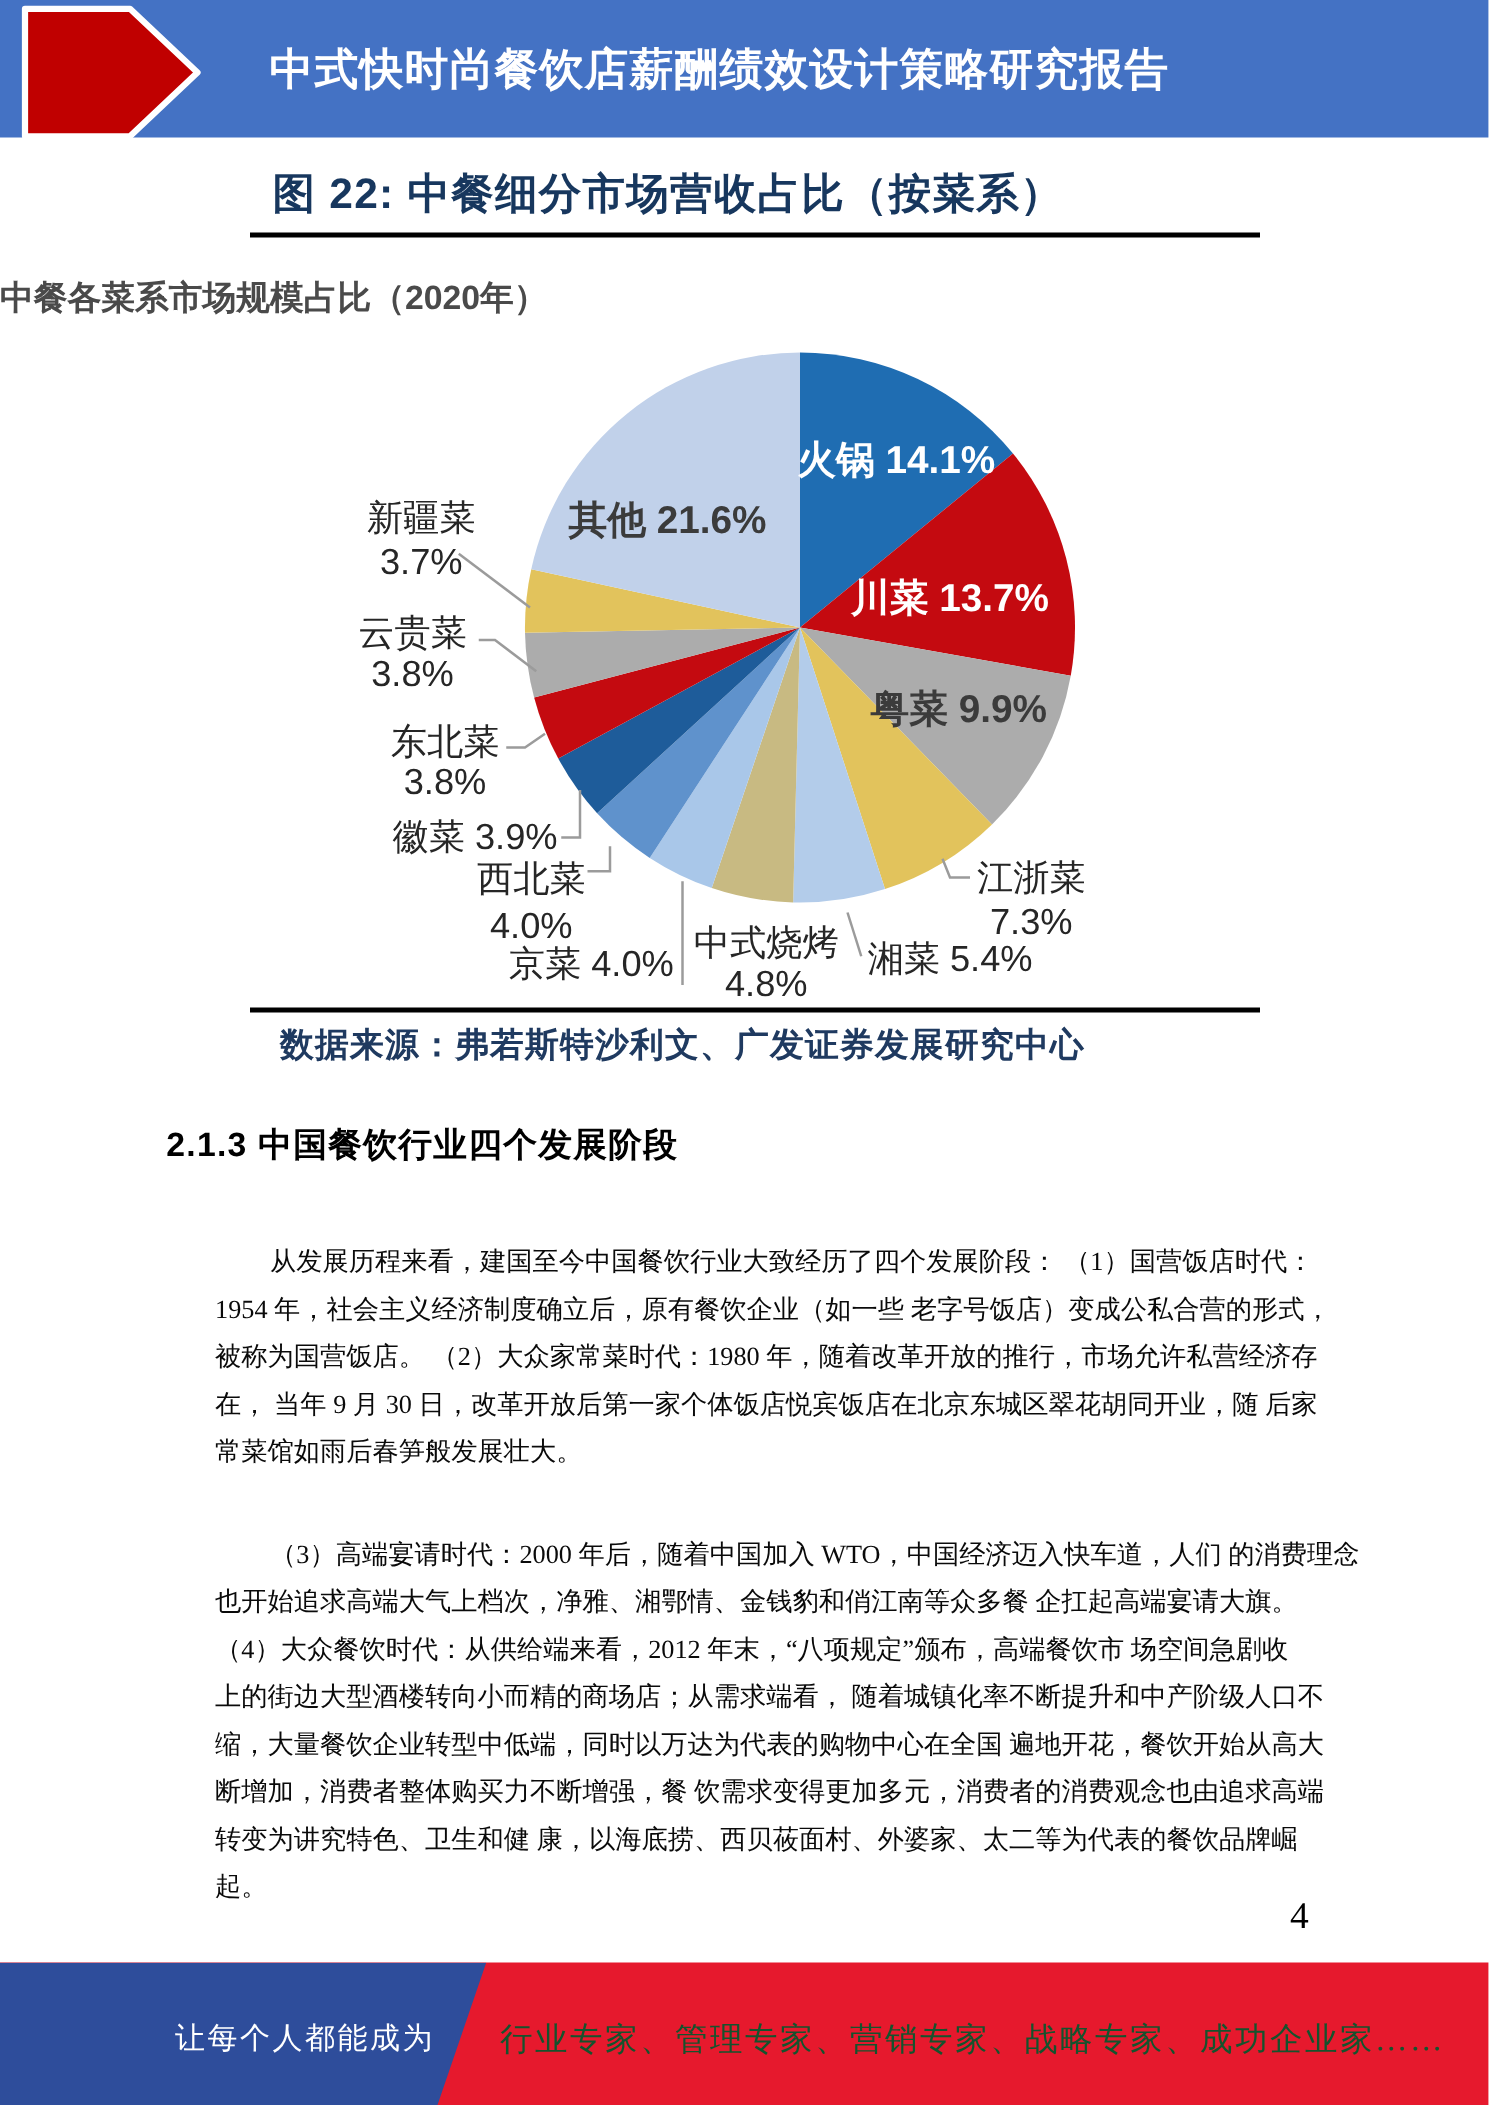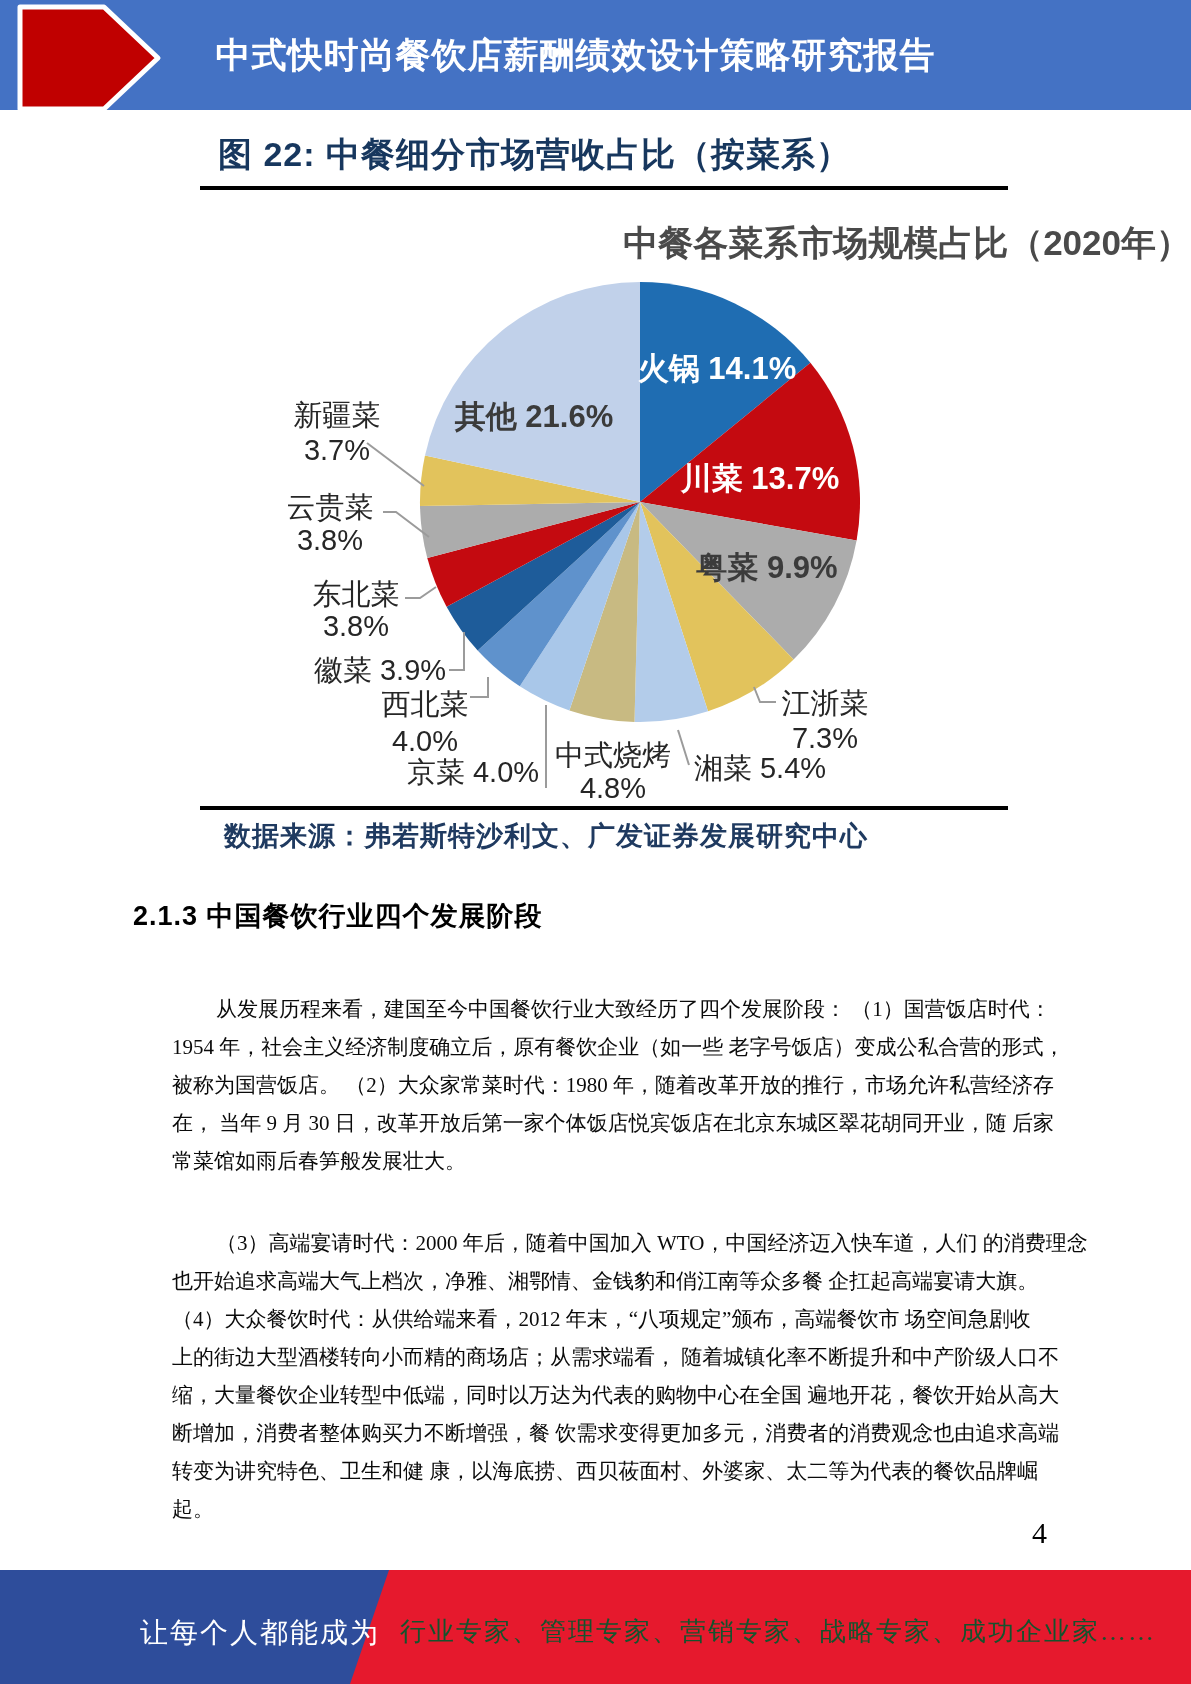--- a/index.html
+++ b/index.html
@@ -30,22 +30,22 @@
     color:var(--caption-navy,#17375E);
     font-size:34px; font-weight:bold;
     font-family:"Liberation Sans", sans-serif;
     letter-spacing:1px;
   }
   .rule{position:absolute; left:200px; width:808px; height:4px; background:#000000;}
   .rule-top{top:186px;}
   .rule-bottom{top:806px;}
   .chart-title{
     position:absolute; left:0; top:220px; width:1191px;
-    text-align:right;
-    color:#4A4A4A; font-size:35px; font-weight:600;
+    text-align:left;
+    color:#4A4A4A; font-size:27px; font-weight:600;
     font-family:"Liberation Sans", sans-serif;
   }
   #pie{position:absolute; left:240px; top:232px;}
   #pie text{font-family:"Liberation Sans", sans-serif;}
   .fig-source{
     position:absolute; left:224px; top:818px;
     color:var(--source-navy,#1F3A60);
     font-size:27px; font-weight:600;
     letter-spacing:1px;
   }
@@ -75,21 +75,21 @@
     position:absolute; left:0; top:0; width:1191px; height:114px;
     background:var(--footer-red,#E6192D);
   }
   .footer-blue{
     position:absolute; left:0; top:0; width:1191px; height:114px;
     background:var(--footer-blue,#2E4D9B);
     clip-path:polygon(0 0, 389px 0, 350px 114px, 0 114px);
   }
   .footer-left{
     position:absolute; left:140px; top:44px;
-    color:#ffffff; font-size:28px; letter-spacing:2px;
+    color:#ffffff; font-size:24px; letter-spacing:2px;
   }
   .footer-right{
     position:absolute; left:400px; top:44px;
     color:#14532d; font-size:26px; letter-spacing:2px;
   }
 </style>
 </head>
 <body>
 
 <div class="page">

